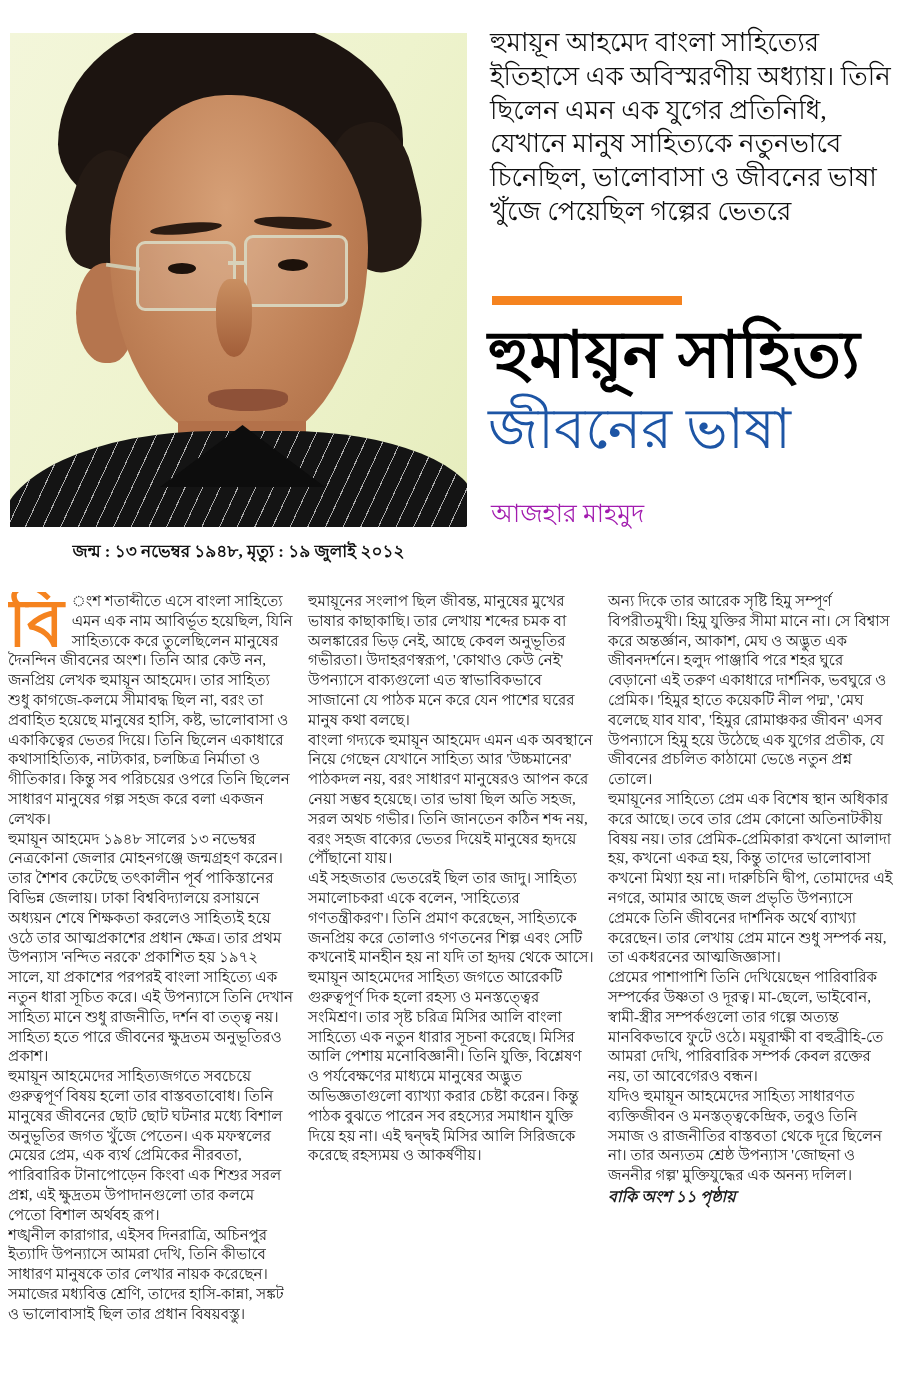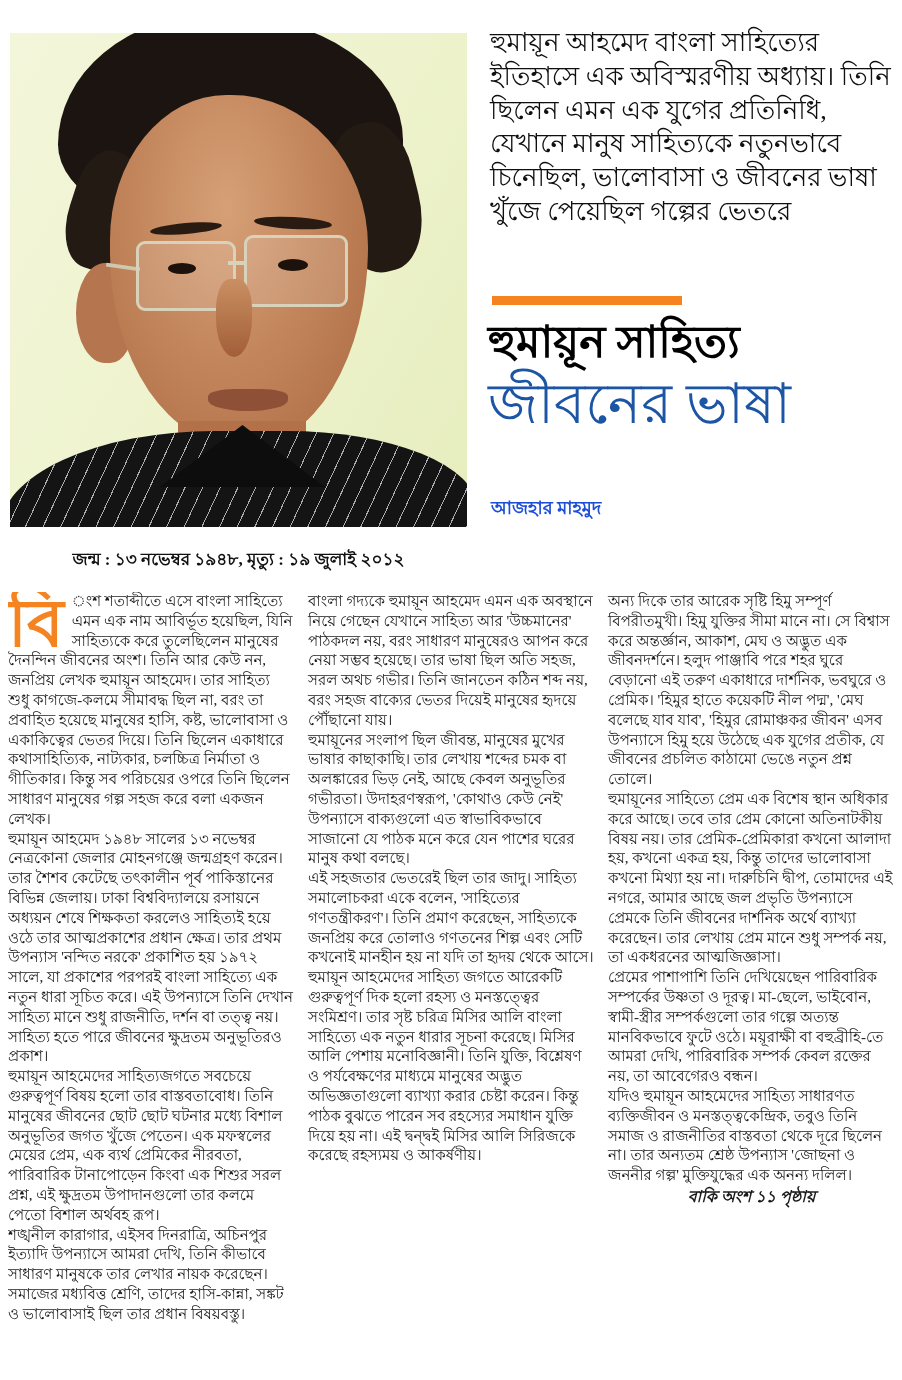--- a/index.html
+++ b/index.html
@@ -34,36 +34,36 @@
   .neck{left:168px;top:388px;width:128px;height:92px;background:#b3714a;}
   .shirt{left:-10px;top:398px;width:477px;height:110px;background:#141414;
          border-radius:45% 40% 0 0/90% 70% 0 0;}
   .shirt-stripes{left:-10px;top:398px;width:477px;height:110px;border-radius:45% 40% 0 0/90% 70% 0 0;
          background:repeating-linear-gradient(115deg,transparent 0 15px,rgba(255,255,255,0.65) 15px 16px);}
   .collar{left:150px;top:392px;width:165px;height:62px;background:#0d0d0d;
           clip-path:polygon(0 100%,50% 0,100% 100%);}
 
   
   .caption{position:absolute;left:10px;top:538px;width:457px;text-align:center;
-           font-weight:bold;font-size:17px;color:#111;margin-top:8px;}
+           font-weight:bold;font-size:17px;color:#111;}
   .intro{position:absolute;left:490px;top:26px;width:404px;font-size:26px;line-height:1.3;color:#0f0f0f;font-family:Liberation Serif, serif;}
   .divider{position:absolute;left:492px;top:296px;width:190px;height:9px;background:#f5831f;}
   .headline{position:absolute;left:488px;top:316px;width:408px;line-height:1.22;}
-  .headline .l1{font-size:44px;font-weight:bold;color:#000;}
+  .headline .l1{font-size:65px;font-weight:bold;color:#000;}
   .headline .l2{font-size:56px;font-weight:normal;color:#1d55a5;}
-  .byline{position:absolute;left:491px;top:494px;font-size:18px;font-weight:bold;color:#1d4ed8;}
+  .byline{position:absolute;left:491px;top:494px;font-size:25px;font-weight:normal;color:#a21caf;}
 
   
   .columns{position:absolute;left:8px;top:592px;width:888px;height:782px;
            display:flex;gap:13px;overflow:hidden;}
   .col{width:287px;min-width:287px;font-size:15px;line-height:1.32;text-align:left;}
   .col p{margin:0;}
   .dropcap{float:left;font-size:66px;line-height:0.82;color:#f5831f;font-weight:bold;
            margin:5px 8px 0 0;}
-  .continuation{text-align:center;font-weight:bold;font-style:italic;font-size:16px;margin-top:2px;}
+  .continuation{text-align:left;font-weight:bold;font-style:italic;font-size:16px;margin-top:2px;}
 </style>
 </head>
 <body>
 
 <div class="page">
 
   <div class="photo">
     <div class="hair"></div>
     <div class="hair-spike1"></div>
     <div class="hair-spike2"></div>
@@ -97,22 +97,22 @@
   <div class="byline">আজহার মাহমুদ</div>
 
   <div class="columns">
     <div class="col">
       <p><span class="dropcap">বি</span><span>ংশ শতাব্দীতে এসে বাংলা সাহিত্যে এমন এক নাম আবির্ভূত হয়েছিল, যিনি সাহিত্যকে করে তুলেছিলেন মানুষের দৈনন্দিন জীবনের অংশ। তিনি আর কেউ নন, জনপ্রিয় লেখক হুমায়ূন আহমেদ। তার সাহিত্য শুধু কাগজে-কলমে সীমাবদ্ধ ছিল না, বরং তা প্রবাহিত হয়েছে মানুষের হাসি, কষ্ট, ভালোবাসা ও একাকিত্বের ভেতর দিয়ে। তিনি ছিলেন একাধারে কথাসাহিত্যিক, নাট্যকার, চলচ্চিত্র নির্মাতা ও গীতিকার। কিন্তু সব পরিচয়ের ওপরে তিনি ছিলেন সাধারণ মানুষের গল্প সহজ করে বলা একজন লেখক।</span></p>
       <p>হুমায়ূন আহমেদ ১৯৪৮ সালের ১৩ নভেম্বর নেত্রকোনা জেলার মোহনগঞ্জে জন্মগ্রহণ করেন। তার শৈশব কেটেছে তৎকালীন পূর্ব পাকিস্তানের বিভিন্ন জেলায়। ঢাকা বিশ্ববিদ্যালয়ে রসায়নে অধ্যয়ন শেষে শিক্ষকতা করলেও সাহিত্যই হয়ে ওঠে তার আত্মপ্রকাশের প্রধান ক্ষেত্র। তার প্রথম উপন্যাস 'নন্দিত নরকে' প্রকাশিত হয় ১৯৭২ সালে, যা প্রকাশের পরপরই বাংলা সাহিত্যে এক নতুন ধারা সূচিত করে। এই উপন্যাসে তিনি দেখান সাহিত্য মানে শুধু রাজনীতি, দর্শন বা তত্ত্ব নয়। সাহিত্য হতে পারে জীবনের ক্ষুদ্রতম অনুভূতিরও প্রকাশ।</p>
       <p>হুমায়ূন আহমেদের সাহিত্যজগতে সবচেয়ে গুরুত্বপূর্ণ বিষয় হলো তার বাস্তবতাবোধ। তিনি মানুষের জীবনের ছোট ছোট ঘটনার মধ্যে বিশাল অনুভূতির জগত খুঁজে পেতেন। এক মফস্বলের মেয়ের প্রেম, এক ব্যর্থ প্রেমিকের নীরবতা, পারিবারিক টানাপোড়েন কিংবা এক শিশুর সরল প্রশ্ন, এই ক্ষুদ্রতম উপাদানগুলো তার কলমে পেতো বিশাল অর্থবহ রূপ।</p>
       <p>শঙ্খনীল কারাগার, এইসব দিনরাত্রি, অচিনপুর ইত্যাদি উপন্যাসে আমরা দেখি, তিনি কীভাবে সাধারণ মানুষকে তার লেখার নায়ক করেছেন। সমাজের মধ্যবিত্ত শ্রেণি, তাদের হাসি-কান্না, সঙ্কট ও ভালোবাসাই ছিল তার প্রধান বিষয়বস্তু।</p>
     </div>
     <div class="col">
+      <p>হুমায়ূনের সংলাপ ছিল জীবন্ত, মানুষের মুখের ভাষার কাছাকাছি। তার লেখায় শব্দের চমক বা অলঙ্কারের ভিড় নেই, আছে কেবল অনুভূতির গভীরতা। উদাহরণস্বরূপ, 'কোথাও কেউ নেই' উপন্যাসে বাক্যগুলো এত স্বাভাবিকভাবে সাজানো যে পাঠক মনে করে যেন পাশের ঘরের মানুষ কথা বলছে।</p>
       <p>বাংলা গদ্যকে হুমায়ূন আহমেদ এমন এক অবস্থানে নিয়ে গেছেন যেখানে সাহিত্য আর 'উচ্চমানের' পাঠকদল নয়, বরং সাধারণ মানুষেরও আপন করে নেয়া সম্ভব হয়েছে। তার ভাষা ছিল অতি সহজ, সরল অথচ গভীর। তিনি জানতেন কঠিন শব্দ নয়, বরং সহজ বাক্যের ভেতর দিয়েই মানুষের হৃদয়ে পৌঁছানো যায়।</p>
-      <p>হুমায়ূনের সংলাপ ছিল জীবন্ত, মানুষের মুখের ভাষার কাছাকাছি। তার লেখায় শব্দের চমক বা অলঙ্কারের ভিড় নেই, আছে কেবল অনুভূতির গভীরতা। উদাহরণস্বরূপ, 'কোথাও কেউ নেই' উপন্যাসে বাক্যগুলো এত স্বাভাবিকভাবে সাজানো যে পাঠক মনে করে যেন পাশের ঘরের মানুষ কথা বলছে।</p>
       <p>এই সহজতার ভেতরেই ছিল তার জাদু। সাহিত্য সমালোচকরা একে বলেন, 'সাহিত্যের গণতন্ত্রীকরণ'। তিনি প্রমাণ করেছেন, সাহিত্যকে জনপ্রিয় করে তোলাও গণতনের শিল্প এবং সেটি কখনোই মানহীন হয় না যদি তা হৃদয় থেকে আসে।</p>
       <p>হুমায়ূন আহমেদের সাহিত্য জগতে আরেকটি গুরুত্বপূর্ণ দিক হলো রহস্য ও মনস্তত্ত্বের সংমিশ্রণ। তার সৃষ্ট চরিত্র মিসির আলি বাংলা সাহিত্যে এক নতুন ধারার সূচনা করেছে। মিসির আলি পেশায় মনোবিজ্ঞানী। তিনি যুক্তি, বিশ্লেষণ ও পর্যবেক্ষণের মাধ্যমে মানুষের অদ্ভুত অভিজ্ঞতাগুলো ব্যাখ্যা করার চেষ্টা করেন। কিন্তু পাঠক বুঝতে পারেন সব রহস্যের সমাধান যুক্তি দিয়ে হয় না। এই দ্বন্দ্বই মিসির আলি সিরিজকে করেছে রহস্যময় ও আকর্ষণীয়।</p>
     </div>
     <div class="col">
       <p>অন্য দিকে তার আরেক সৃষ্টি হিমু সম্পূর্ণ বিপরীতমুখী। হিমু যুক্তির সীমা মানে না। সে বিশ্বাস করে অন্তর্জ্ঞান, আকাশ, মেঘ ও অদ্ভুত এক জীবনদর্শনে। হলুদ পাঞ্জাবি পরে শহর ঘুরে বেড়ানো এই তরুণ একাধারে দার্শনিক, ভবঘুরে ও প্রেমিক। 'হিমুর হাতে কয়েকটি নীল পদ্ম', 'মেঘ বলেছে যাব যাব', 'হিমুর রোমাঞ্চকর জীবন' এসব উপন্যাসে হিমু হয়ে উঠেছে এক যুগের প্রতীক, যে জীবনের প্রচলিত কাঠামো ভেঙে নতুন প্রশ্ন তোলে।</p>
       <p>হুমায়ূনের সাহিত্যে প্রেম এক বিশেষ স্থান অধিকার করে আছে। তবে তার প্রেম কোনো অতিনাটকীয় বিষয় নয়। তার প্রেমিক-প্রেমিকারা কখনো আলাদা হয়, কখনো একত্র হয়, কিন্তু তাদের ভালোবাসা কখনো মিথ্যা হয় না। দারুচিনি দ্বীপ, তোমাদের এই নগরে, আমার আছে জল প্রভৃতি উপন্যাসে প্রেমকে তিনি জীবনের দার্শনিক অর্থে ব্যাখ্যা করেছেন। তার লেখায় প্রেম মানে শুধু সম্পর্ক নয়, তা একধরনের আত্মজিজ্ঞাসা।</p>
       <p>প্রেমের পাশাপাশি তিনি দেখিয়েছেন পারিবারিক সম্পর্কের উষ্ণতা ও দূরত্ব। মা-ছেলে, ভাইবোন, স্বামী-স্ত্রীর সম্পর্কগুলো তার গল্পে অত্যন্ত মানবিকভাবে ফুটে ওঠে। ময়ূরাক্ষী বা বহুব্রীহি-তে আমরা দেখি, পারিবারিক সম্পর্ক কেবল রক্তের নয়, তা আবেগেরও বন্ধন।</p>
       <p>যদিও হুমায়ূন আহমেদের সাহিত্য সাধারণত ব্যক্তিজীবন ও মনস্তত্ত্বকেন্দ্রিক, তবুও তিনি সমাজ ও রাজনীতির বাস্তবতা থেকে দূরে ছিলেন না। তার অন্যতম শ্রেষ্ঠ উপন্যাস 'জোছনা ও জননীর গল্প' মুক্তিযুদ্ধের এক অনন্য দলিল।</p>
       <p class="continuation">বাকি অংশ ১১ পৃষ্ঠায়</p>
     </div>

